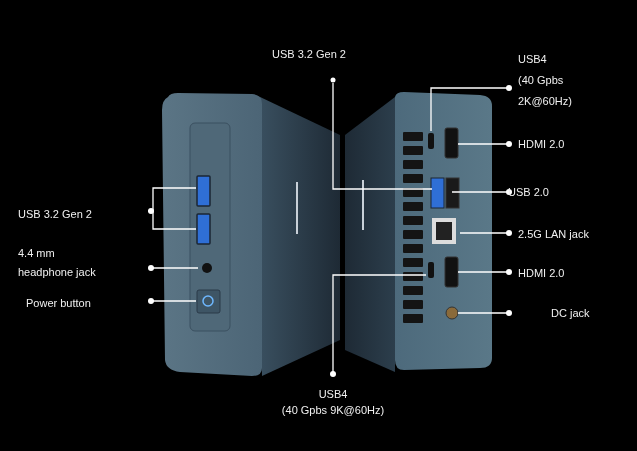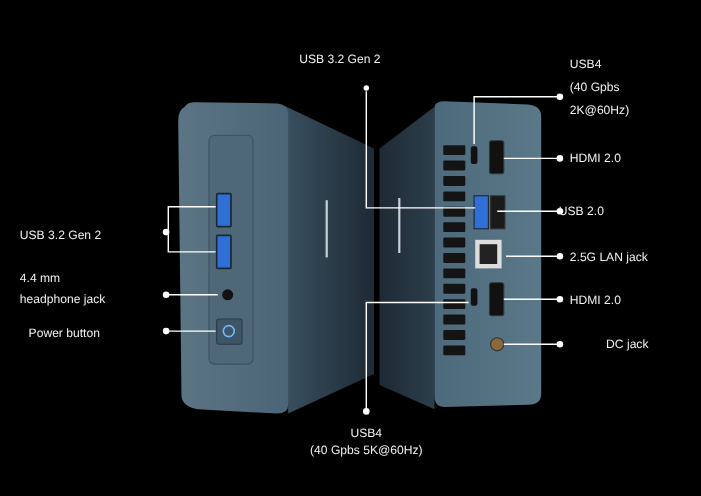--- a/index.html
+++ b/index.html
@@ -120,13 +120,13 @@
 <div class="lbl" style="left:518px;top:225px;">2.5G LAN jack</div>
 <div class="lbl" style="left:518px;top:264px;">HDMI 2.0</div>
 <div class="lbl" style="left:518px;top:304px;margin-left:33px;">DC jack</div>
 
 <div class="lbl" style="left:18px;top:205px;">USB 3.2 Gen 2</div>
 <div class="lbl" style="left:18px;top:244px;">4.4 mm</div>
 <div class="lbl" style="left:18px;top:263px;">headphone jack</div>
 <div class="lbl" style="left:26px;top:294px;">Power button</div>
 
 <div class="lbl c" style="left:233px;top:385px;width:200px;">USB4</div>
-<div class="lbl c" style="left:233px;top:401px;width:200px;">(40 Gpbs  5K@60Hz)</div>
+<div class="lbl c" style="left:233px;top:401px;width:200px;">(40 Gpbs  9K@60Hz)</div>
 
 </body></html>

